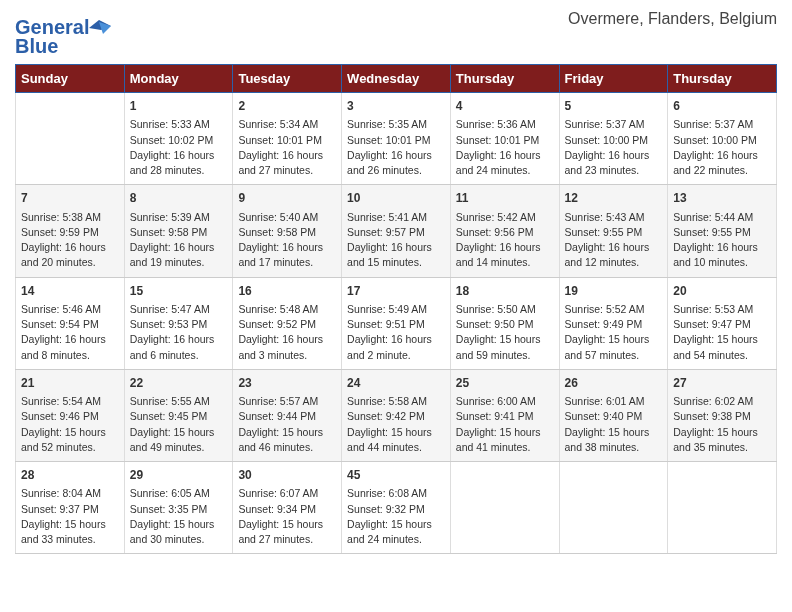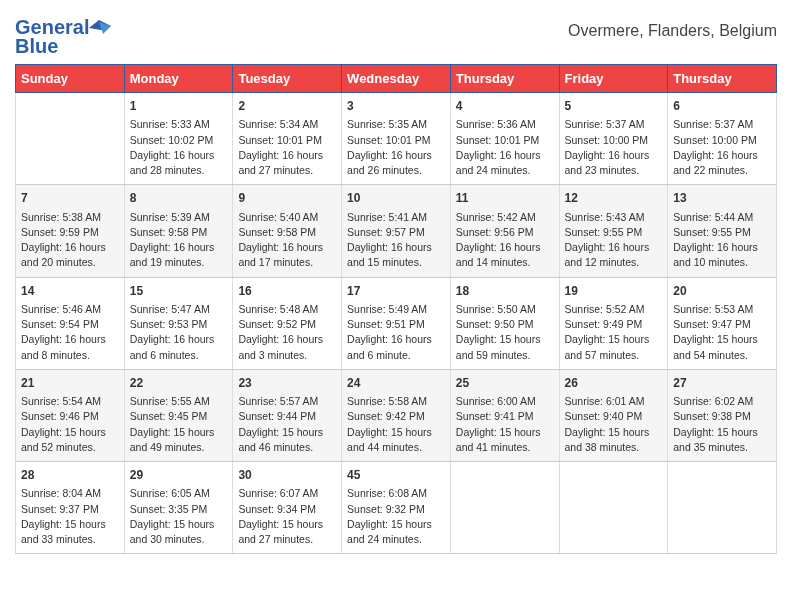--- a/index.html
+++ b/index.html
@@ -32,29 +32,28 @@
     }
     .month-title {
       font-size: 42px;
       font-weight: bold;
       color: #222;
       line-height: 1.1;
     }
     .subtitle {
       font-size: 16px;
       color: #444;
-      margin-top: 12px;
     }
     table {
       width: 100%;
       border-collapse: collapse;
       table-layout: fixed;
     }
     thead tr th {
-      background-color: #ef4444;
+      background-color: #7f1d1d;
       color: #fff;
       font-size: 13px;
       font-weight: bold;
       padding: 6px 5px;
       text-align: left;
       border: 1px solid #2c5fa8;
     }
     tbody tr {
       border-bottom: 1px solid #ccc;
     }
@@ -235,21 +234,21 @@
           <div>Sunrise: 5:48 AM</div>
           <div>Sunset: 9:52 PM</div>
           <div>Daylight: 16 hours</div>
           <div>and 3 minutes.</div>
         </td>
         <td>
           <span class="day-num">17</span>
           <div>Sunrise: 5:49 AM</div>
           <div>Sunset: 9:51 PM</div>
           <div>Daylight: 16 hours</div>
-          <div>and 6 minute.</div>
+          <div>and 2 minute.</div>
         </td>
         <td>
           <span class="day-num">18</span>
           <div>Sunrise: 5:50 AM</div>
           <div>Sunset: 9:50 PM</div>
           <div>Daylight: 15 hours</div>
           <div>and 59 minutes.</div>
         </td>
         <td>
           <span class="day-num">19</span>

